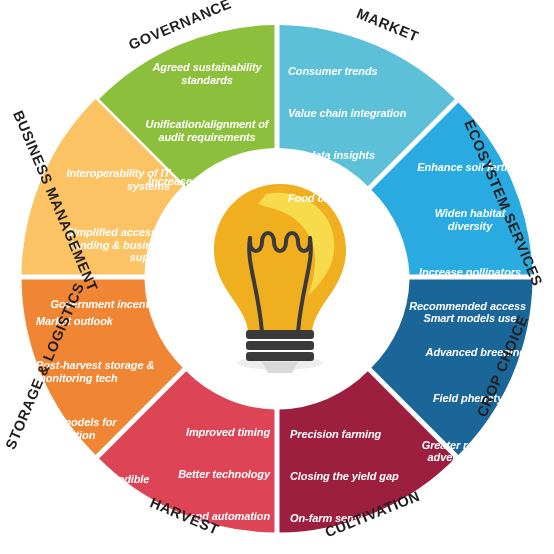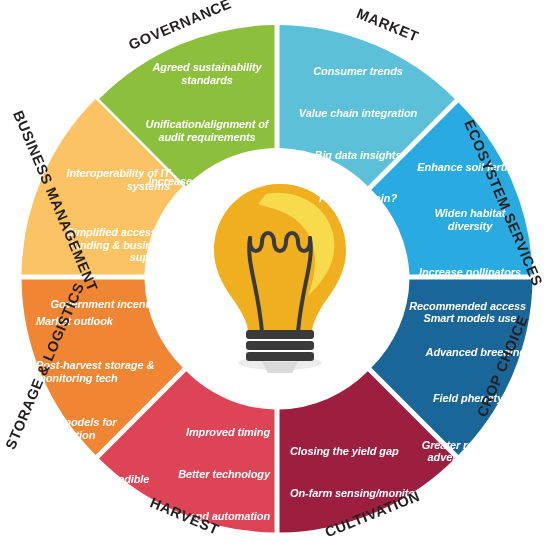--- a/index.html
+++ b/index.html
@@ -33,21 +33,21 @@
     font-size: 11px;
     line-height: 1.16;
     letter-spacing: -0.1px;
     white-space: pre-line;
     font-style: italic;
   }
   .seg-text span.ln { display: block; }
 
   
   .txt-governance   { left: 138px; top: 48px;  width: 138px; text-align: center; }
-  .txt-market       { left: 288px; top: 52px;  width: 140px; text-align: center; }
+  .txt-market       { left: 288px; top: 52px;  width: 140px; }
   .txt-ecosystem    { left: 415px; top: 148px; width: 110px; text-align: center; }
   .txt-crop         { left: 408px; top: 287px; width: 118px; text-align: right; }
   .txt-cultivation  { left: 290px; top: 415px; width: 150px; text-align: left; }
   .txt-harvest      { left: 122px; top: 413px; width: 148px; text-align: right; }
   .txt-storage      { left: 36px;  top: 302px; width: 130px; text-align: left; }
   .txt-business     { left: 42px;  top: 154px; width: 128px; text-align: right; }
 
   .cat-label {
     position: absolute;
     color: #231f20;
@@ -143,20 +143,21 @@
     <span class="ln">Recommended access</span>
     <span class="ln" style="height:8px"></span>
     <span class="ln">Advanced breeding</span>
     <span class="ln" style="height:8px"></span>
     <span class="ln">Field phenotyping</span>
     <span class="ln" style="height:8px"></span>
     <span class="ln">Greater resilience to adverse conditions</span>
   </div>
 
   <div class="seg-text txt-cultivation">
+    <span class="ln">Precision farming</span>
     <span class="ln" style="height:4px"></span>
     <span class="ln">Closing the yield gap</span>
     <span class="ln" style="height:4px"></span>
     <span class="ln">On-farm sensing/monitoring</span>
     <span class="ln" style="height:4px"></span>
     
     
     
   </div>
 

